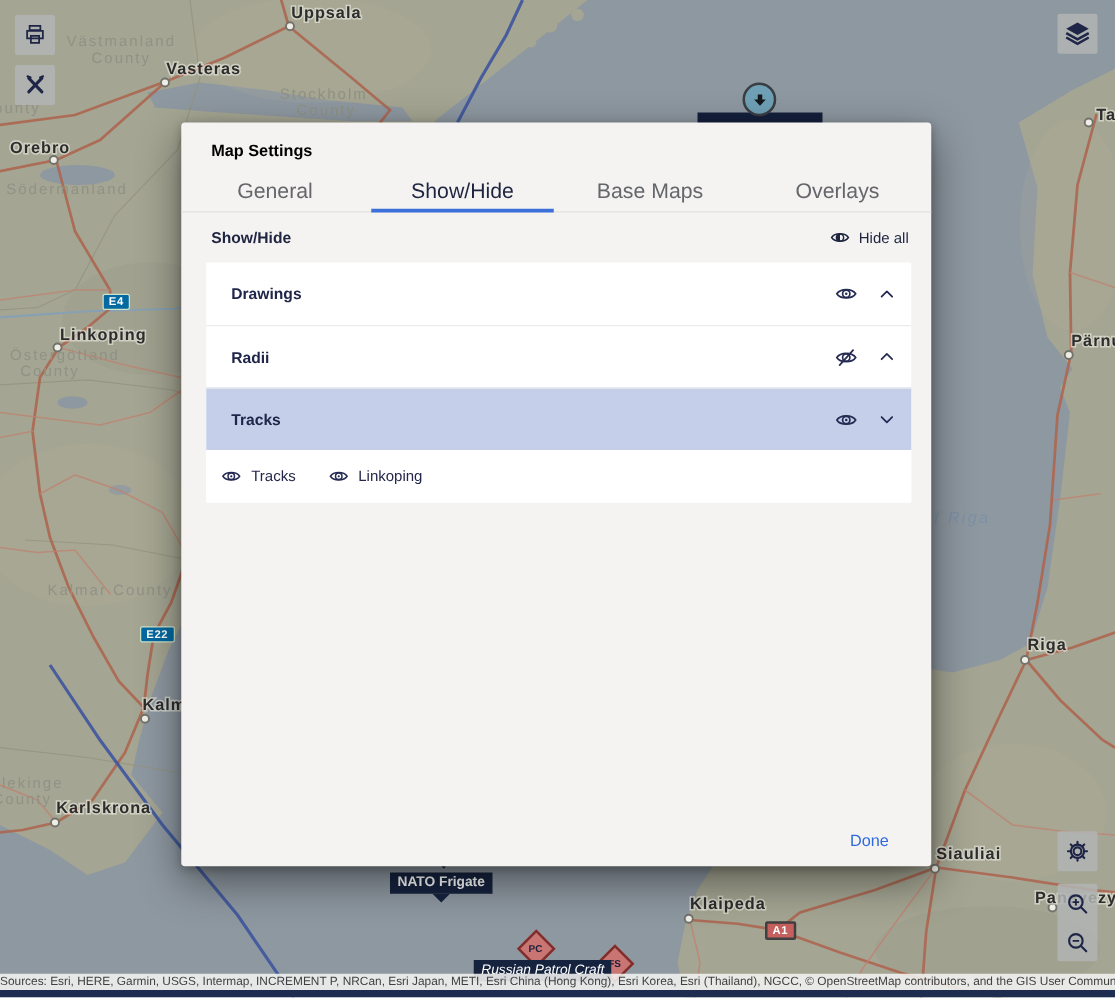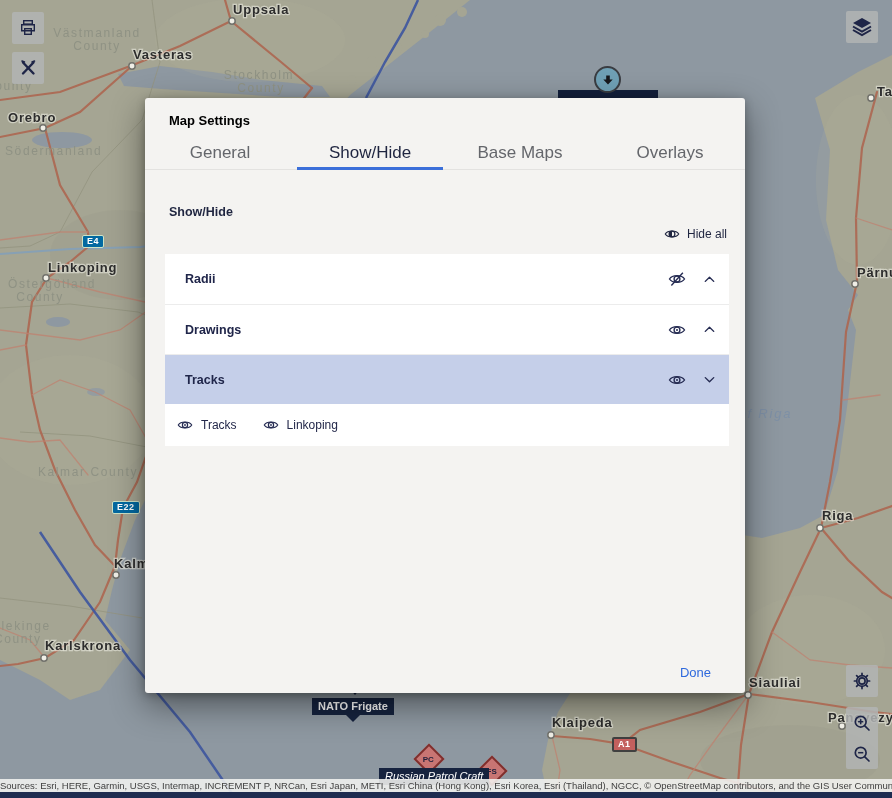--- a/index.html
+++ b/index.html
@@ -48,21 +48,21 @@
 
   
   #modal{position:absolute;z-index:5;left:145px;top:98px;width:600px;height:595px;background:#f4f3f1;border-radius:3px;box-shadow:0 12px 34px rgba(0,0,0,.45),0 2px 8px rgba(0,0,0,.25);}
   #modal-title{padding:15px 24px 9px;font-size:13px;font-weight:600;color:#000000;}
   #tabs{display:flex;height:33px;border-bottom:1px solid #e3e2e0;}
   .tab{flex:1;position:relative;background:transparent;border:none;font-size:17px;color:#64666b;cursor:pointer;}
   .tab.active{color:#1f2540;}
   .tab.active::after{content:"";position:absolute;left:2px;right:2px;bottom:-1px;height:3px;background:#3b6fd9;}
   #section-row{display:flex;align-items:center;justify-content:space-between;padding:12px 18px 10px 24px;}
   #section-title{font-size:12.5px;font-weight:600;color:#1f2540;}
-  #hide-all{display:flex;align-items:center;gap:7px;background:transparent;border:none;font-size:12px;color:#1f2540;cursor:pointer;padding:0;margin-top:44px;}
+  #hide-all{display:flex;align-items:center;gap:7px;background:transparent;border:none;font-size:12px;color:#1f2540;cursor:pointer;padding:0;}
   #panel{margin:2px 16px 0 20px;background:#fff;}
   .group-row{display:flex;align-items:center;height:50px;padding:0 12px 0 20px;cursor:pointer;}
   .group-row + .group-row{border-top:1px solid #ececec;}
   .group-row.selected{background:#c5cfe9;}
   .group-label{flex:1;font-size:12.5px;font-weight:bold;color:#20264a;}
   .icon-btn{background:transparent;border:none;padding:0;color:#252b52;cursor:pointer;display:flex;align-items:center;justify-content:center;}
   .group-row .icon-btn.vis{margin-right:16px;}
   #sub-row{display:flex;align-items:center;gap:26px;height:42px;padding:0 12px;background:#fff;}
   .sub-toggle{display:flex;align-items:center;gap:8px;background:transparent;border:none;font-size:12px;color:#23284a;cursor:pointer;padding:0;}
   .sub-toggle .icon-btn{color:#252b52;}
@@ -322,37 +322,37 @@
       <button id="hide-all">
         <svg class="ic" width="16" height="16">
             <use href="#i-eye-half"></use>
           </svg>
         <span>Hide all</span>
       </button>
     </div>
 
     <div id="panel">
       <div class="group-row">
+        <span class="group-label">Drawings</span>
+        <button class="icon-btn vis">
+          <svg class="ic" width="18" height="18">
+              <use href="#i-eye"></use>
+            </svg>
+        </button>
+        <button class="icon-btn">
+          <svg class="ic" width="15" height="15">
+              <use href="#i-chev-up"></use>
+            </svg>
+        </button>
+      </div>
+      <div class="group-row">
         <span class="group-label">Radii</span>
         <button class="icon-btn vis">
           <svg class="ic" width="18" height="18">
               <use href="#i-eye-off"></use>
-            </svg>
-        </button>
-        <button class="icon-btn">
-          <svg class="ic" width="15" height="15">
-              <use href="#i-chev-up"></use>
-            </svg>
-        </button>
-      </div>
-      <div class="group-row">
-        <span class="group-label">Drawings</span>
-        <button class="icon-btn vis">
-          <svg class="ic" width="18" height="18">
-              <use href="#i-eye"></use>
             </svg>
         </button>
         <button class="icon-btn">
           <svg class="ic" width="15" height="15">
               <use href="#i-chev-up"></use>
             </svg>
         </button>
       </div>
       <div class="group-row selected">
         <span class="group-label">Tracks</span>

